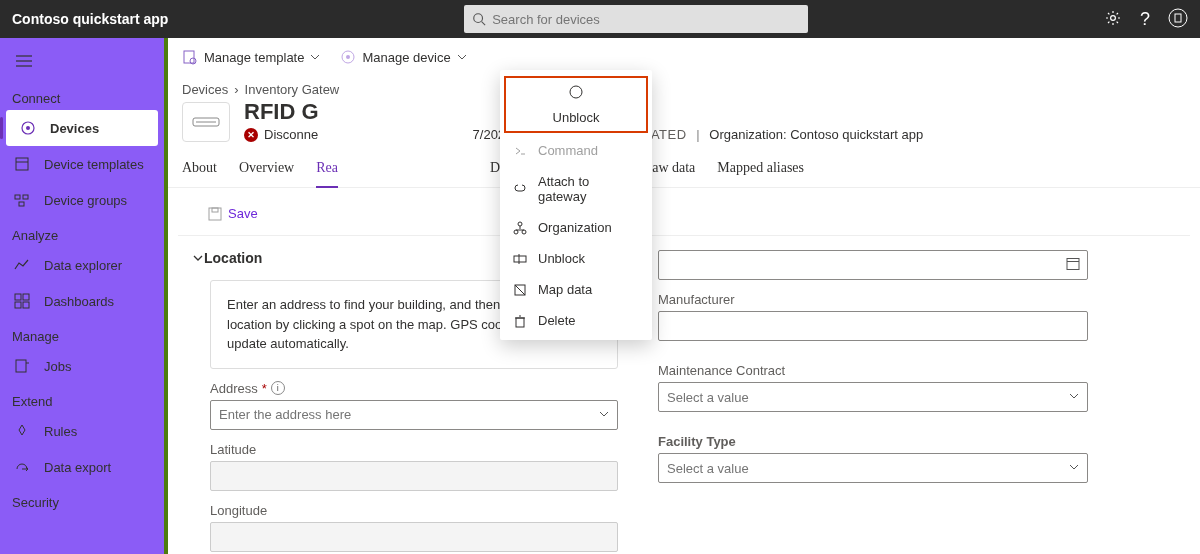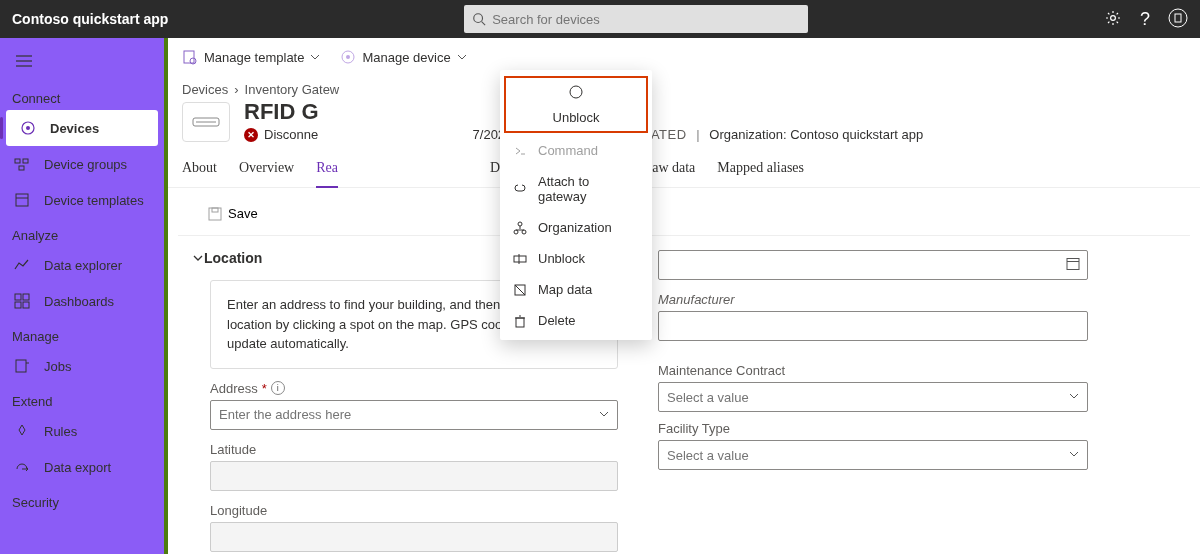--- a/index.html
+++ b/index.html
@@ -47,21 +47,21 @@
   .simulated { color: #605e5c; letter-spacing: 0.5px; }
 
   
   .tabs { display: flex; gap: 22px; padding: 10px 14px 0; font-size: 14px; border-bottom: 1px solid #eee; }
   .tab { padding-bottom: 10px; cursor: pointer; color: #323130; font-family: Liberation Serif, serif; }
   .tab.active { color: #6b2fb5; border-bottom: 2px solid #6b2fb5; margin-bottom: -1px; }
 
   
   .content { padding: 0; }
   .content-toolbar { height: 44px; display: flex; align-items: center; padding: 0 30px; border-bottom: 1px solid #eee; margin: 4px 10px 0; }
-  .save-btn { display: flex; align-items: center; gap: 6px; color: #000000; font-size: 13px; }
+  .save-btn { display: flex; align-items: center; gap: 6px; color: #6d28d9; font-size: 13px; }
   .form-area { display: flex; padding: 14px 20px; gap: 40px; }
   .form-col { flex: 1; }
   .section-header { display: flex; align-items: center; font-size: 14px; font-weight: 600; margin-bottom: 14px; margin-left: 4px; }
   .helper-box { border: 1px solid #ddd; border-radius: 3px; padding: 14px 16px; font-size: 13px; color: #323130; line-height: 1.5; margin-bottom: 4px; }
   .field-label { font-size: 13px; color: #605e5c; margin: 12px 0 4px; display: flex; align-items: center; gap: 4px; }
   .req { color: #a80000; }
   .text-input, .select-input { width: 100%; height: 30px; border: 1px solid #8a8886; border-radius: 2px; padding: 0 8px; font-size: 13px; background: #fff; outline: none; }
   .text-input.disabled { background: #f4f4f4; border-color: #ccc; }
   .input-wrap { position: relative; }
   .input-caret { position: absolute; right: 8px; top: 50%; transform: translateY(-50%); pointer-events: none; color: #555; }
@@ -121,32 +121,32 @@
     <div class="nav-section">Connect</div>
     <div class="nav-item active">
       <svg width="16" height="16" viewBox="0 0 16 16">
           <circle cx="8" cy="8" r="6" fill="none" stroke="#6b2fb5" stroke-width="1.2"></circle>
           <circle cx="8" cy="8" r="2" fill="#6b2fb5"></circle>
         </svg>
       <span>Devices</span>
     </div>
     <div class="nav-item">
       <svg width="16" height="16" viewBox="0 0 16 16">
+          <rect x="2" y="2" width="12" height="12" fill="none" stroke="#323130"></rect>
+          <line x1="2" y1="6" x2="14" y2="6" stroke="#323130"></line>
+        </svg>
+      <span>Device templates</span>
+    </div>
+    <div class="nav-item">
+      <svg width="16" height="16" viewBox="0 0 16 16">
           <rect x="1" y="3" width="5" height="4" fill="none" stroke="#323130"></rect>
           <rect x="9" y="3" width="5" height="4" fill="none" stroke="#323130"></rect>
           <rect x="5" y="10" width="5" height="4" fill="none" stroke="#323130"></rect>
         </svg>
       <span>Device groups</span>
-    </div>
-    <div class="nav-item">
-      <svg width="16" height="16" viewBox="0 0 16 16">
-          <rect x="2" y="2" width="12" height="12" fill="none" stroke="#323130"></rect>
-          <line x1="2" y1="6" x2="14" y2="6" stroke="#323130"></line>
-        </svg>
-      <span>Device templates</span>
     </div>
 
     <div class="nav-section">Analyze</div>
     <div class="nav-item">
       <svg width="16" height="16" viewBox="0 0 16 16">
           <polyline points="1,12 5,6 9,9 14,3" fill="none" stroke="#323130" stroke-width="1.2"></polyline>
         </svg>
       <span>Data explorer</span>
     </div>
     <div class="nav-item">
@@ -298,34 +298,34 @@
           <div class="input-wrap">
             <input class="text-input" style="">
             <span class="input-caret">
               <svg width="14" height="14" viewBox="0 0 14 14">
                   <rect x="1" y="2" width="12" height="11" fill="none" stroke="#555"></rect>
                   <line x1="1" y1="5" x2="13" y2="5" stroke="#555"></line>
                 </svg>
             </span>
           </div>
 
-          <div class="field-label" style="font-style:italic;">Manufacturer</div>
+          <div class="field-label" style="">Manufacturer</div>
           <input class="text-input" style="">
 
           <div class="field-label" style="margin-top:22px;">Maintenance Contract</div>
           <div class="input-wrap">
             <input class="text-input" placeholder="Select a value" style="">
             <span class="input-caret">
               <svg width="12" height="12" viewBox="0 0 12 12">
                   <polyline points="2,4 6,8 10,4" fill="none" stroke="#555"></polyline>
                 </svg>
             </span>
           </div>
 
-          <div class="field-label" style="margin-top:9px;">Facility Type</div>
+          <div class="field-label" style="margin-top:22px;font-weight:bold;">Facility Type</div>
           <div class="input-wrap">
             <input class="text-input" placeholder="Select a value" style="">
             <span class="input-caret">
               <svg width="12" height="12" viewBox="0 0 12 12">
                   <polyline points="2,4 6,8 10,4" fill="none" stroke="#555"></polyline>
                 </svg>
             </span>
           </div>
         </div>
       </div>

